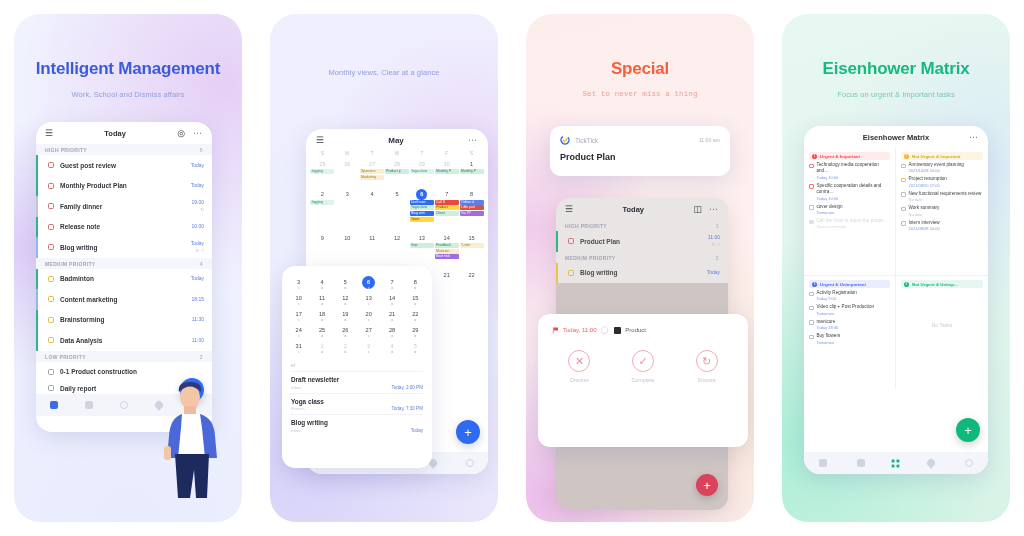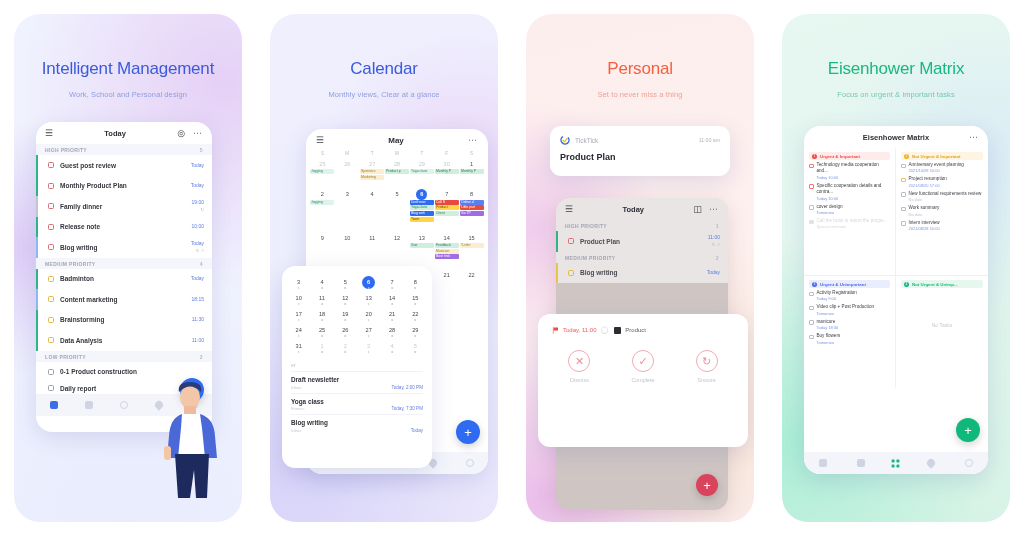--- a/index.html
+++ b/index.html
@@ -50,31 +50,31 @@
   }
   .bg-p4 {
     background:
       radial-gradient(circle at 88% 30%, rgba(216,232,248,0.78) 0%, rgba(216,232,248,0) 36%),
       radial-gradient(circle at 6% 84%, rgba(150,235,205,0.70) 0%, rgba(150,235,205,0) 42%),
       linear-gradient(165deg, #e7f7f1 0%, #e3f6ef 40%, #d7f3e6 100%);
   }
   
   .headline { position: absolute; left: 0; right: 0; top: 44px; text-align: center; }
   .headline h1 {
-    font-size: 17px; font-weight: 400; letter-spacing: -0.2px;
+    font-size: 17px; font-weight: 700; letter-spacing: -0.2px;
     line-height: 22px;
   }
   .headline h2 {
     margin-top: 10px;
     font-size: 7.5px; font-weight: 400; letter-spacing: 0.1px;
   }
   .t-blue h1 { color: #3b5bdb; }
   .t-blue h2 { color: #8e9ede; }
   .t-red h1  { color: #f4603e; }
-  .t-red h2  { color: #eda293; }
+  .t-red h2  { color: #eda293; font-family: Liberation Mono, monospace; }
   .t-green h1 { color: #17b97e; }
   .t-green h2 { color: #76c9ab; }
 
   
   .phone {
     position: absolute;
     background: #fff;
     border-radius: 16px;
     box-shadow: 0 6px 22px rgba(80,90,160,0.16);
     overflow: hidden;
@@ -251,21 +251,21 @@
 </head>
 <body>
 
 <div class="stage">
 
   <div class="panel">
     <div class="card bg-p1">
 
       <div class="headline t-blue">
         <h1>Intelligent Management</h1>
-        <h2>Work, School and Personal design</h2>
+        <h2>Work, School and Dismiss affairs</h2>
       </div>
 
       <div class="phone" id="p1-phone">
         <div class="pbar">
           <span class="ico">☰</span>
           <span class="ttl">Today</span>
           <span style="display:flex;gap:8px;align-items:center;">
             <span class="ico">◎</span>
             <span class="dots">⋯</span>
           </span>
@@ -382,21 +382,20 @@
         <path d="M19 74 h34 l-2 44 h-11 l-2 -28 l-4 28 h-12Z" fill="#1c2a5e"></path>
         <rect x="8" y="66" width="7" height="14" rx="3" fill="#f3c6a8"></rect>
       </svg>
     </div>
   </div>
 
   <div class="panel">
     <div class="card bg-p2">
 
       <div class="headline t-blue">
-        <h1>Calendar</h1>
         <h2>Monthly views, Clear at a glance</h2>
       </div>
 
       <div class="phone" id="p2-cal">
         <div class="cal-head">
           <span class="ico">☰</span>
           <span class="m">May</span>
           <span class="dots">⋯</span>
         </div>
         <div class="wk">
@@ -580,21 +579,21 @@
           </div>
         </div>
       </div>
     </div>
   </div>
 
   <div class="panel">
     <div class="card bg-p3">
 
       <div class="headline t-red">
-        <h1>Personal</h1>
+        <h1>Special</h1>
         <h2>Set to never miss a thing</h2>
       </div>
 
       <div class="phone" id="p3-notif">
         <div class="nf-top">
           <svg width="10" height="10" viewBox="0 0 20 20">
             <circle cx="10" cy="10" r="8" fill="none" stroke="#3b6de8" stroke-width="3" stroke-dasharray="38 12" transform="rotate(-40 10 10)"></circle>
             <path d="M6 10.5 l3 3 l6 -7" stroke="#f4c21b" stroke-width="2.4" fill="none" stroke-linecap="round"></path>
           </svg>
           <span class="app">TickTick</span>

